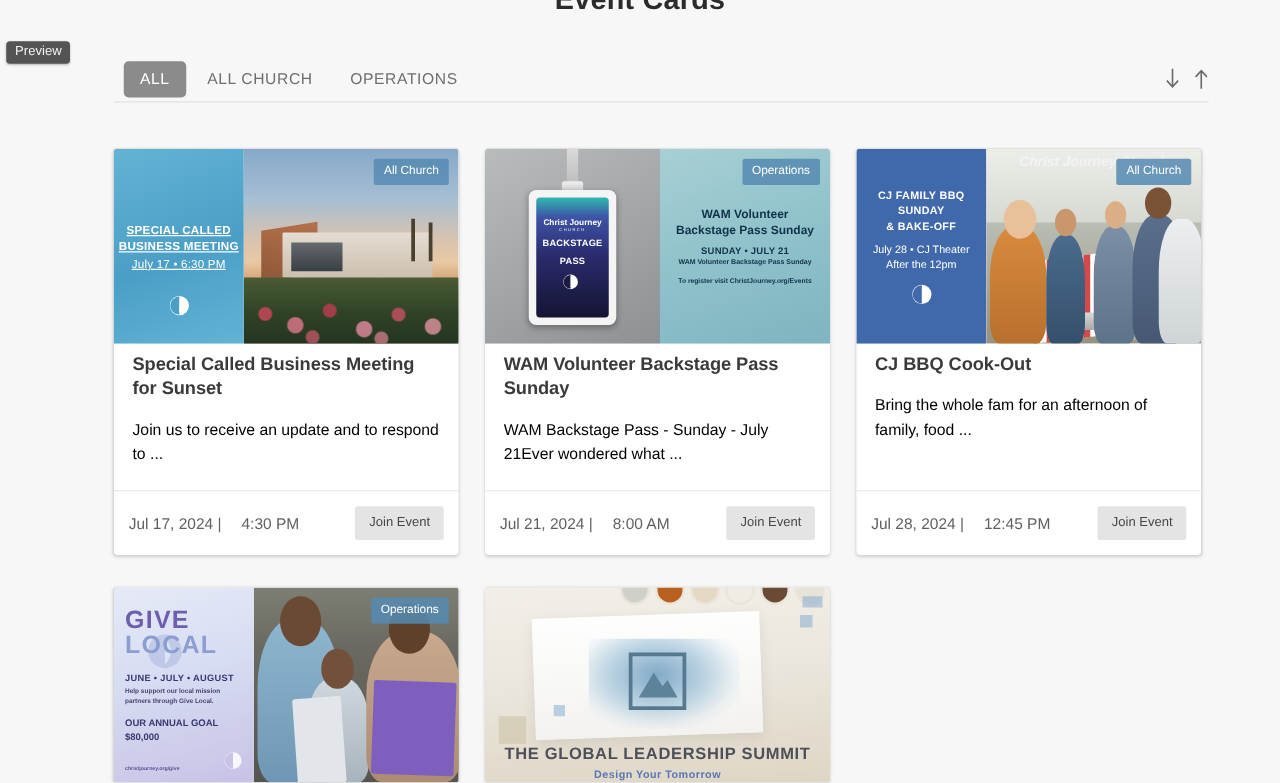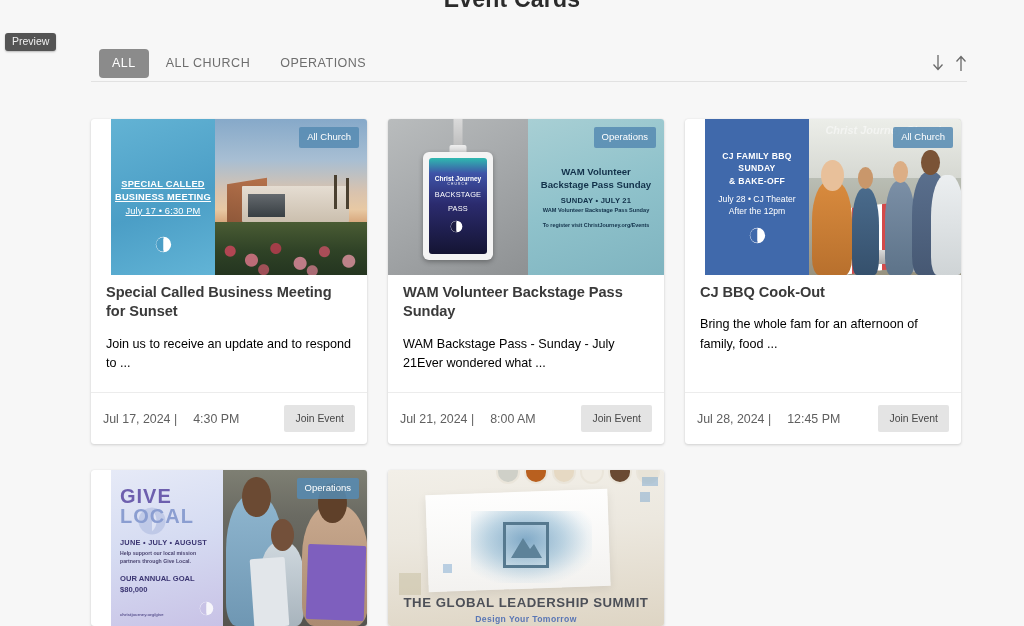--- a/index.html
+++ b/index.html
@@ -66,21 +66,21 @@
     background: #ffffff;
     border-radius: 3px;
     box-shadow: 0 1px 3px rgba(0,0,0,.16), 0 0 1px rgba(0,0,0,.10);
     overflow: hidden;
     display: flex; flex-direction: column;
   }
 
   
   .banner { position: relative; width: 276px; height: 156px; overflow: hidden; display: flex; }
   .banner-left  { position: relative; height: 100%; display: flex; flex-direction: column;
-                  align-items: center; justify-content: center; color: #fff; text-align: center; margin-left: 20px; }
+                  align-items: center; justify-content: center; color: #fff; text-align: center; }
   .banner-right { position: relative; height: 100%; flex: 1; overflow: hidden; }
 
   .badge {
     position: absolute; right: 8px; top: 8px;
     background: rgba(86,138,178,.86); color: #fff;
     font-size: 9.5px; padding: 5px 8px 6px; border-radius: 2px;
     line-height: 1; z-index: 6; white-space: nowrap;
   }
 
   
@@ -123,21 +123,21 @@
           border-radius: 2px; }
   .pass-card { position: absolute; left: 50%; top: 33px; transform: translateX(-50%);
                width: 70px; height: 108px; background: #f4f4f4; border-radius: 6px;
                box-shadow: 0 2px 5px rgba(0,0,0,.3); padding: 6px; }
   .pass-inner { width: 100%; height: 100%; border-radius: 3px;
                 background: linear-gradient(180deg,#2fb9b0 0%,#3f54a8 16%,#2b2b6e 48%,#141433 100%);
                 display: flex; flex-direction: column; align-items: center;
                 justify-content: center; gap: 5px; color: #fff; }
   .pass-brand { font-size: 6.6px; font-weight: 700; line-height: 1.05; text-align: center; }
   .pass-brand small { display: block; font-size: 3.2px; letter-spacing: 1.2px; font-weight: 400; }
-  .pass-label { font-size: 7.4px; font-weight: 400; text-align: center; line-height: 1.2; letter-spacing: .2px; }
+  .pass-label { font-size: 7.4px; font-weight: 700; text-align: center; line-height: 1.2; letter-spacing: .2px; }
   .b2-right { flex: 1; height: 100%; position: relative;
               background: linear-gradient(160deg,#a8cfd4 0%,#8fc2cb 50%,#7fb4c0 100%);
               display: flex; flex-direction: column; align-items: center; justify-content: center;
               color: #12314a; text-align: center; padding: 0 8px; }
   .b2-t1 { font-size: 9.6px; font-weight: 700; line-height: 1.35; }
   .b2-t2 { font-size: 7.6px; font-weight: 700; margin-top: 5px; letter-spacing: .2px; }
   .b2-t3 { font-size: 5.6px; font-weight: 600; margin-top: 2px; }
   .b2-t4 { font-size: 5.4px; font-weight: 600; margin-top: 9px; }
 
   

